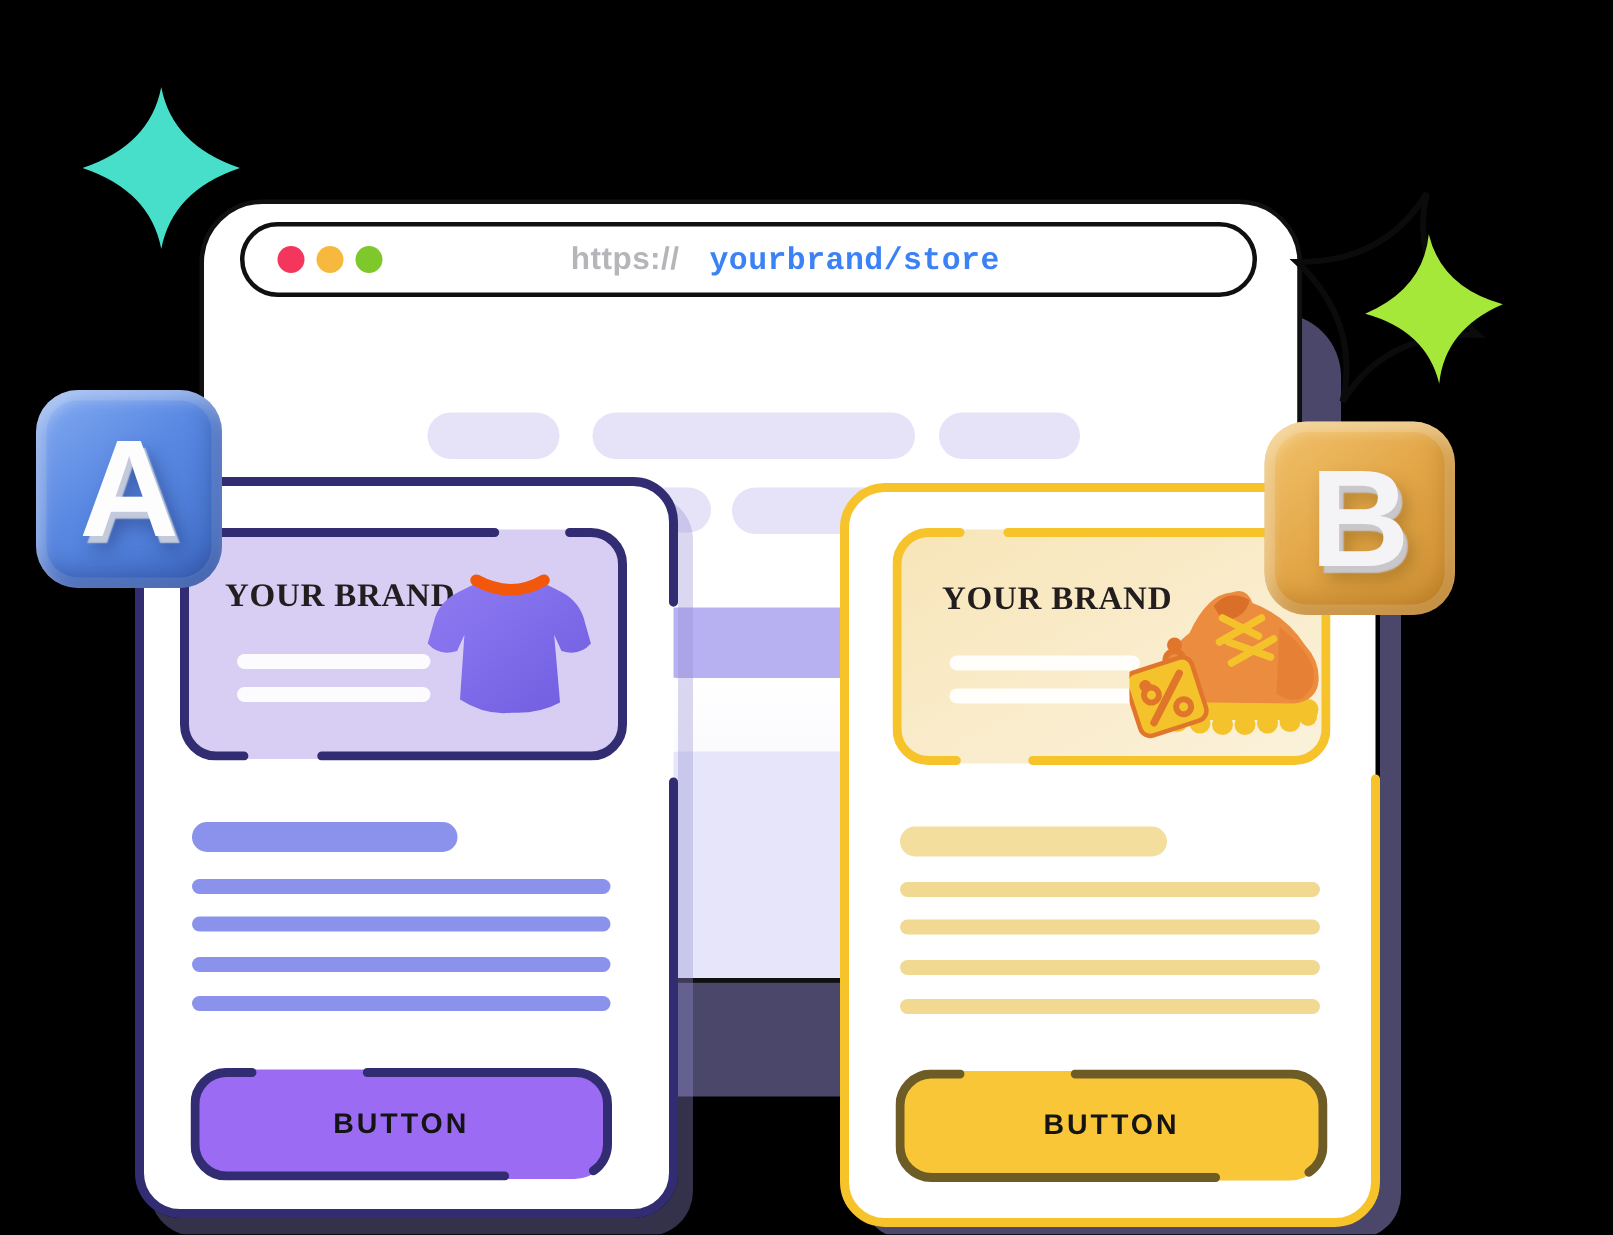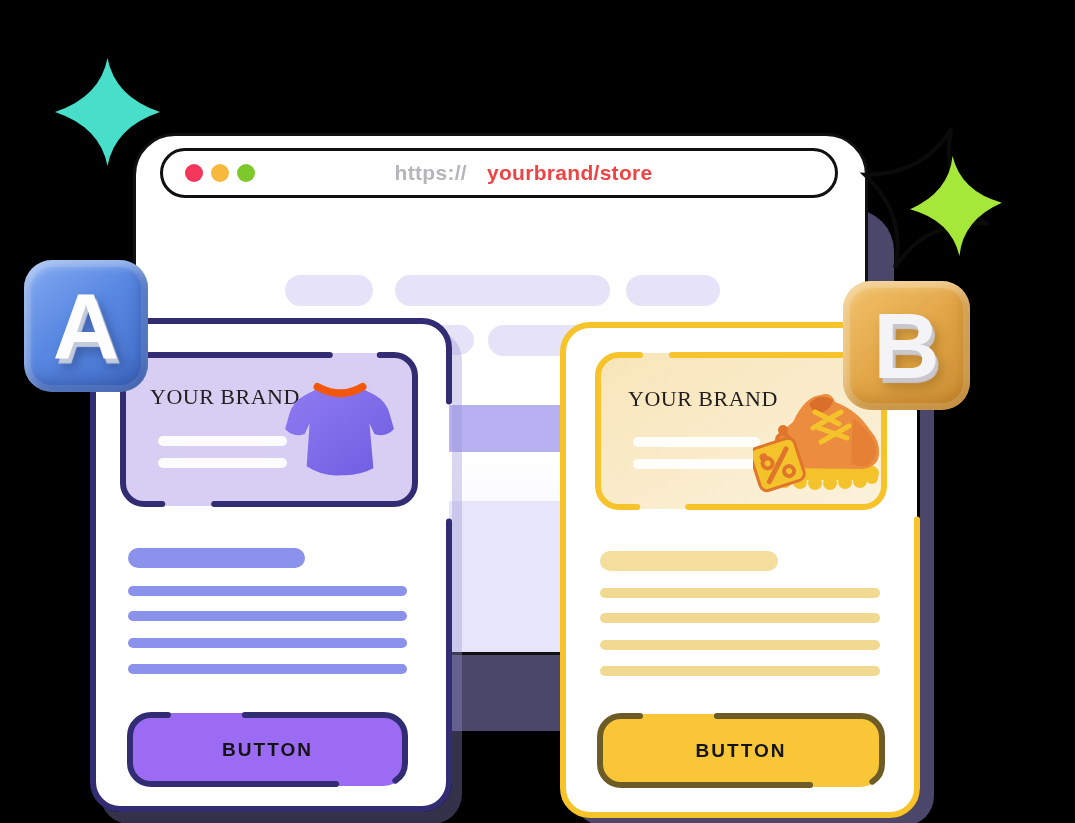--- a/index.html
+++ b/index.html
@@ -20,39 +20,39 @@
   .urlbar{
     position:absolute;left:24px;top:12px;width:678px;height:50px;
     border:3px solid #101010;border-radius:27px;background:#fff;
     display:flex;align-items:center;justify-content:center;box-sizing:border-box;
   }
   .dots{position:absolute;left:22px;top:0;height:100%;display:flex;align-items:center;gap:8px;}
   .dot{width:18px;height:18px;border-radius:50%;}
   .dot.red{background:#F5365C;} .dot.yellow{background:#F6B93D;} .dot.green{background:#7EC82C;}
   .url-text{font-size:21px;font-weight:bold;letter-spacing:.3px;white-space:pre;}
   .url-scheme{color:#B6B6BA;margin-right:20px;}
-  .url-path{color:#ef4444;}
+  .url-path{color:#3b82f6;font-family:Liberation Mono, monospace;}
 
   .ph{position:absolute;background:#E6E3F8;border-radius:16px;}
   .ph.med{background:#B7B1F1;border-radius:10px;}
   .ph.big{background:#E7E5F9;border-radius:12px;}
 
   
   .card{box-sizing:border-box;}
   .card-a{left:90px;top:318px;width:362px;height:494px;border-radius:30px;
           box-shadow:10px 12px 0 rgba(150,142,212,.35);}
   .card-b{left:560px;top:322px;width:360px;height:496px;border-radius:30px;
           box-shadow:14px 8px 0 rgba(150,142,212,.5);}
   .card svg.frame{position:absolute;left:0;top:0;}
 
   .panel{position:absolute;}
   .panel-a{left:30px;top:34px;width:298px;height:155px;}
   .panel-b{left:35px;top:30px;width:292px;height:158px;}
   .brand{
-    position:absolute;font-family:"Liberation Serif",serif;font-weight:normal;
+    position:absolute;font-family:"Liberation Serif",serif;font-weight:bold;
     font-size:22px;letter-spacing:.5px;color:#221D1E;white-space:nowrap;
   }
   .panel .wline{position:absolute;height:10px;border-radius:5px;background:rgba(255,255,255,.92);}
 
   .pill{position:absolute;border-radius:10px;}
   .line{position:absolute;height:10px;border-radius:5px;}
   .card-a .pill,.card-a .line{background:#8A92EB;}
   .card-b .pill,.card-b .line{background:#F2D992;}
   .card-b .pill{background:#F3DE9E;}
 

